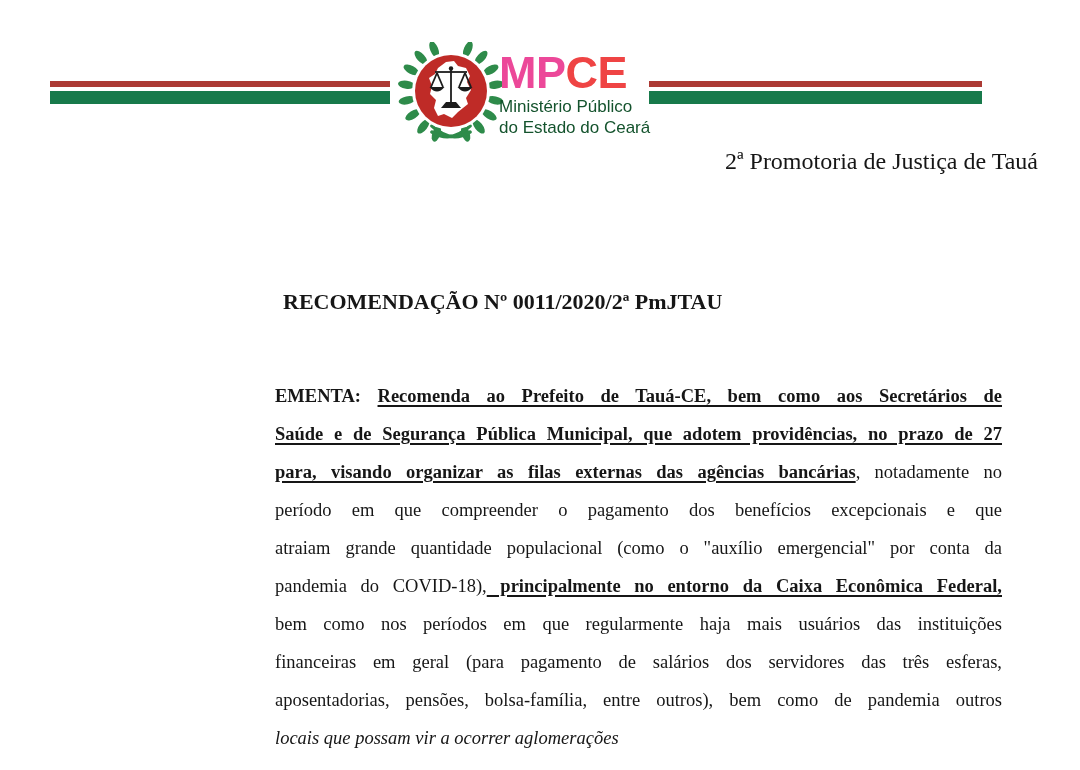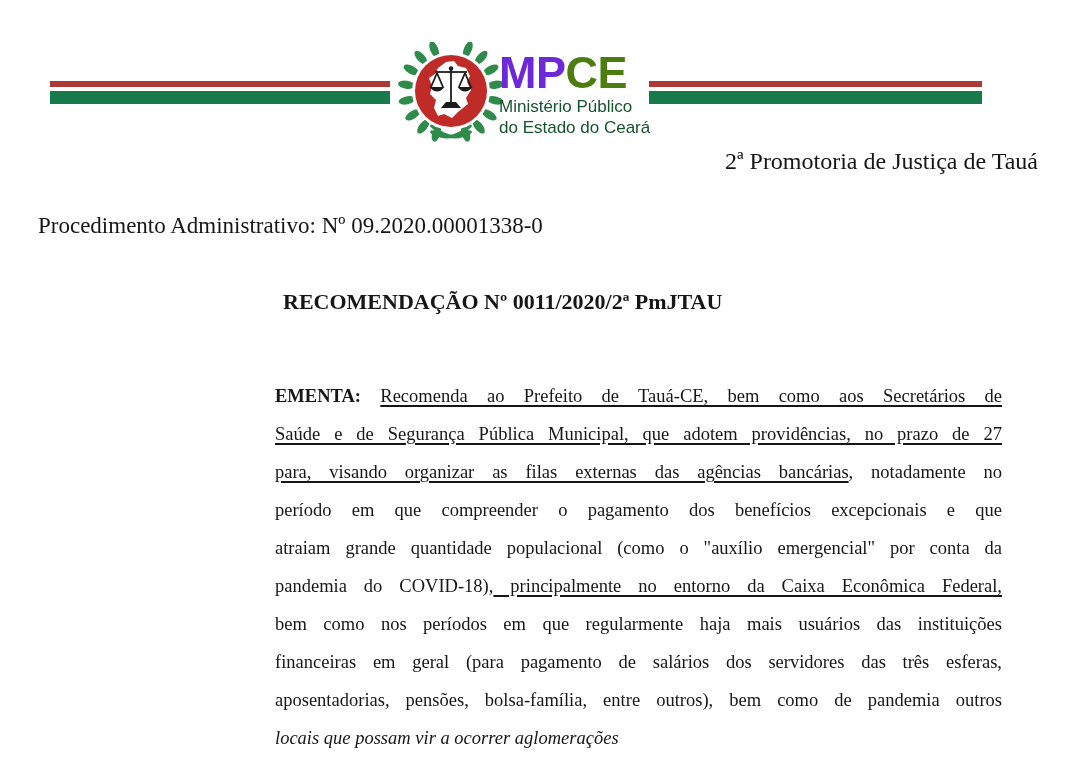--- a/index.html
+++ b/index.html
@@ -37,22 +37,22 @@
     left: 499px; top: 52px;
     font-family: "Liberation Sans", sans-serif;
   }
   .mpce {
     font-size: 45px;
     font-weight: bold;
     line-height: 42px;
     letter-spacing: -0.5px;
     white-space: nowrap;
   }
-  .mpce .mp { color: #6d28d9; }
-  .mpce .ce { color: #4d7c0f; }
+  .mpce .mp { color: #ec4899; }
+  .mpce .ce { color: #ef4444; }
   .tagline {
     color: #14532d;
     font-size: 17px;
     line-height: 21px;
     font-weight: 500;
     margin-top: 2px;
     white-space: nowrap;
   }
 
   
@@ -89,20 +89,21 @@
     text-align-last: justify;
   }
   .ementa-line.last {
     text-align-last: left;
     font-style: italic;
   }
   .u {
     text-decoration: underline;
     text-underline-offset: 3px;
     text-decoration-thickness: 1.5px;
+    font-weight: bold;
   }
   .b { font-weight: bold; }
 </style>
 </head>
 <body>
 
 <div class="page">
 
   <div class="rule red left"></div>
   <div class="rule green left"></div>
@@ -159,21 +160,20 @@
   <div class="wordmark">
     <div class="mpce"><span class="mp">MP</span><span class="ce">CE</span></div>
     <div class="tagline">
       <div>Ministério Público</div>
       <div>do Estado do Ceará</div>
     </div>
   </div>
 
   <div class="office-title">2ª Promotoria de Justiça de Tauá</div>
 
-  <div class="procedure">Procedimento Administrativo: Nº 09.2020.00001338-0</div>
 
   <div class="rec-heading">RECOMENDAÇÃO Nº 0011/2020/2ª PmJTAU</div>
 
   <div class="ementa">
       <div class="ementa-line"><span class="b">EMENTA: </span><span class="u">Recomenda ao Prefeito de Tauá-CE, bem como aos Secretários de</span></div>
       <div class="ementa-line"><span class="u">Saúde e de Segurança Pública Municipal, que adotem providências, no prazo de 27</span></div>
       <div class="ementa-line"><span class="u">para, visando organizar as filas externas das agências bancárias</span><span>, notadamente no</span></div>
       <div class="ementa-line"><span>período em que compreender o pagamento dos benefícios excepcionais e que</span></div>
       <div class="ementa-line"><span>atraiam grande quantidade populacional (como o "auxílio emergencial" por conta da</span></div>
       <div class="ementa-line"><span>pandemia do COVID-18),</span><span class="u"> principalmente no entorno da Caixa Econômica Federal,</span></div>

